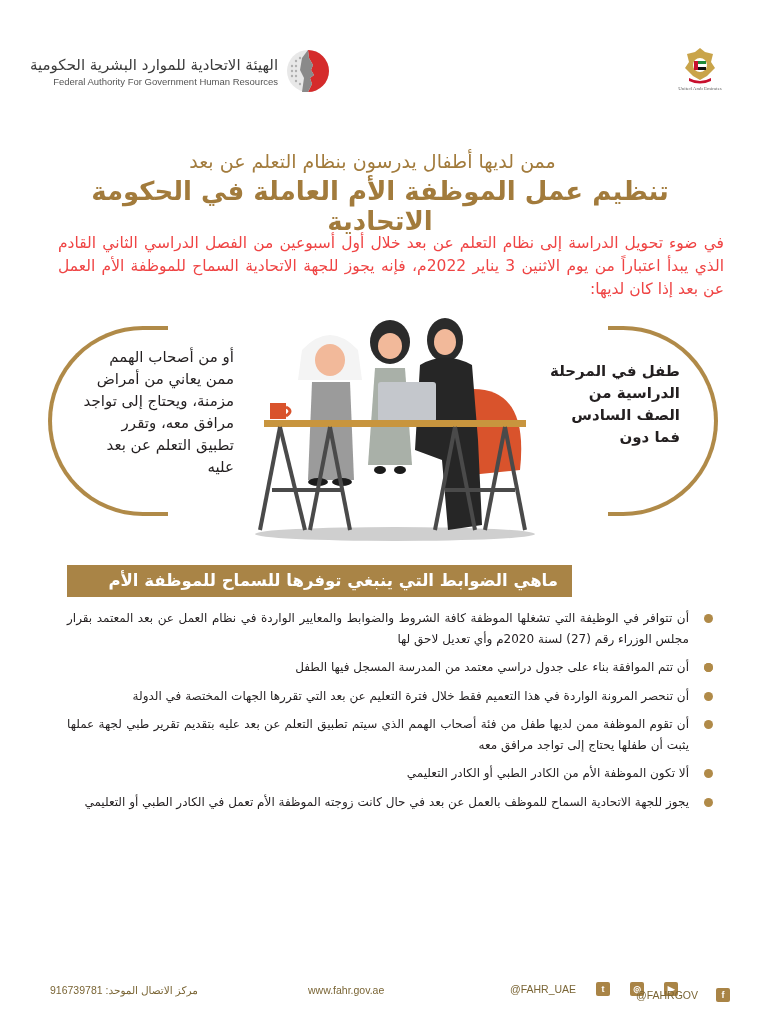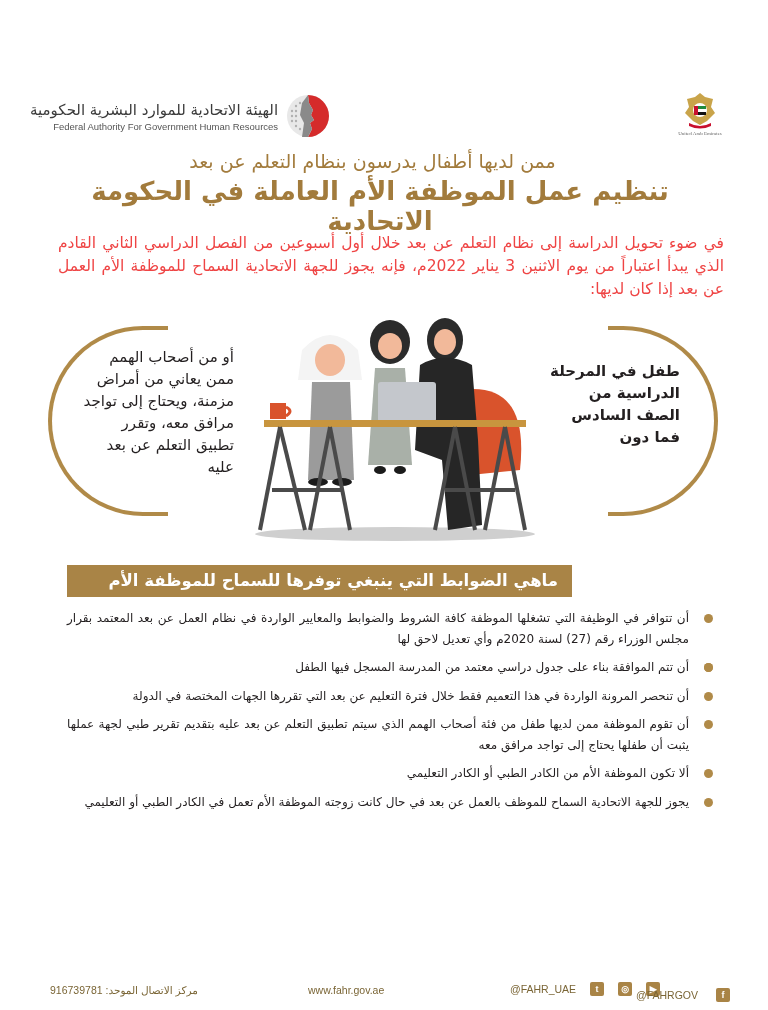--- a/index.html
+++ b/index.html
@@ -1,19 +1,19 @@
 <!DOCTYPE html>
 <html><head>
 <meta charset="utf-8">
 <style>
   * { box-sizing: border-box; margin: 0; padding: 0; }
   html, body { width: 768px; height: 1010px; background: #ffffff; overflow: hidden; }
   body { font-family: "DejaVu Sans", sans-serif; color: #231f20; position: relative; }
 
-  .header { position: absolute; top: 0; left: 0; width: 768px; height: 120px; margin-top: 45px; }
+  .header { position: absolute; top: 0; left: 0; width: 768px; height: 120px; }
   .fahr-logo { position: absolute; left: 30px; top: 48px; display: flex; align-items: center; }
   .fahr-text { display: flex; flex-direction: column; align-items: flex-end; margin-right: 8px; }
   .fahr-ar { font-size: 15px; color: #3b3b3b; direction: rtl; white-space: nowrap; }
   .fahr-en { font-size: 9.5px; color: #555; font-family: "Liberation Sans", sans-serif; margin-top: 2px; white-space: nowrap; }
   .fahr-mark { width: 44px; height: 46px; }
   .uae-emblem { position: absolute; left: 680px; top: 46px; width: 40px; display: flex; flex-direction: column; align-items: center; }
   .uae-caption { font-size: 5px; color: #666; font-family: "Liberation Serif", serif; white-space: nowrap; margin-top: 2px; }
 
   .subtitle { position: absolute; top: 150px; left: 40px; width: 665px; text-align: center; direction: rtl; color: #a27b3c; font-size: 19px; }
   .title { position: absolute; top: 176px; left: 40px; width: 680px; text-align: center; direction: rtl; color: #a27b3c; font-size: 26px; font-weight: bold; }
@@ -29,21 +29,21 @@
 
   .section-bar { position: absolute; top: 565px; left: 67px; width: 505px; height: 32px; background: #a98446; color: #ffffff; direction: rtl; font-size: 16.5px; font-weight: bold; line-height: 32px; padding-right: 14px; text-align: right; }
 
   .list { position: absolute; top: 608px; left: 67px; width: 650px; direction: rtl; list-style: none; }
   .list li { position: relative; padding-right: 28px; font-size: 12px; line-height: 20.5px; text-align: justify; margin-bottom: 8px; color: #231f20; }
   .list li .bullet { position: absolute; right: 4px; top: 6px; width: 9px; height: 9px; border-radius: 50%; background: #b08a48; }
 
   .footer { position: absolute; top: 980px; left: 0; width: 768px; height: 24px; font-size: 10.5px; color: #7a6535; font-family: "Liberation Sans", sans-serif; }
   .f-phone { position: absolute; left: 50px; top: 4px; direction: rtl; white-space: nowrap; }
   .f-web { position: absolute; left: 308px; top: 4px; white-space: nowrap; }
-  .f-social1 { position: absolute; left: 510px; top: 2px; display: flex; align-items: center; gap: 14px; }
+  .f-social1 { position: absolute; left: 510px; top: 2px; display: flex; align-items: center; gap: 20px; }
   .f-social2 { position: absolute; left: 636px; top: 8px; display: flex; align-items: center; gap: 18px; text-align: center; }
   .sicon { width: 14px; height: 14px; background: #a98446; border-radius: 2px; color: #fff; font-size: 9px; font-weight: bold; display: flex; align-items: center; justify-content: center; }
 </style>
 </head>
 <body>
 
 <div class="header">
   <div class="fahr-logo">
     <div class="fahr-text">
       <div class="fahr-ar">الهيئة الاتحادية للموارد البشرية الحكومية</div>

